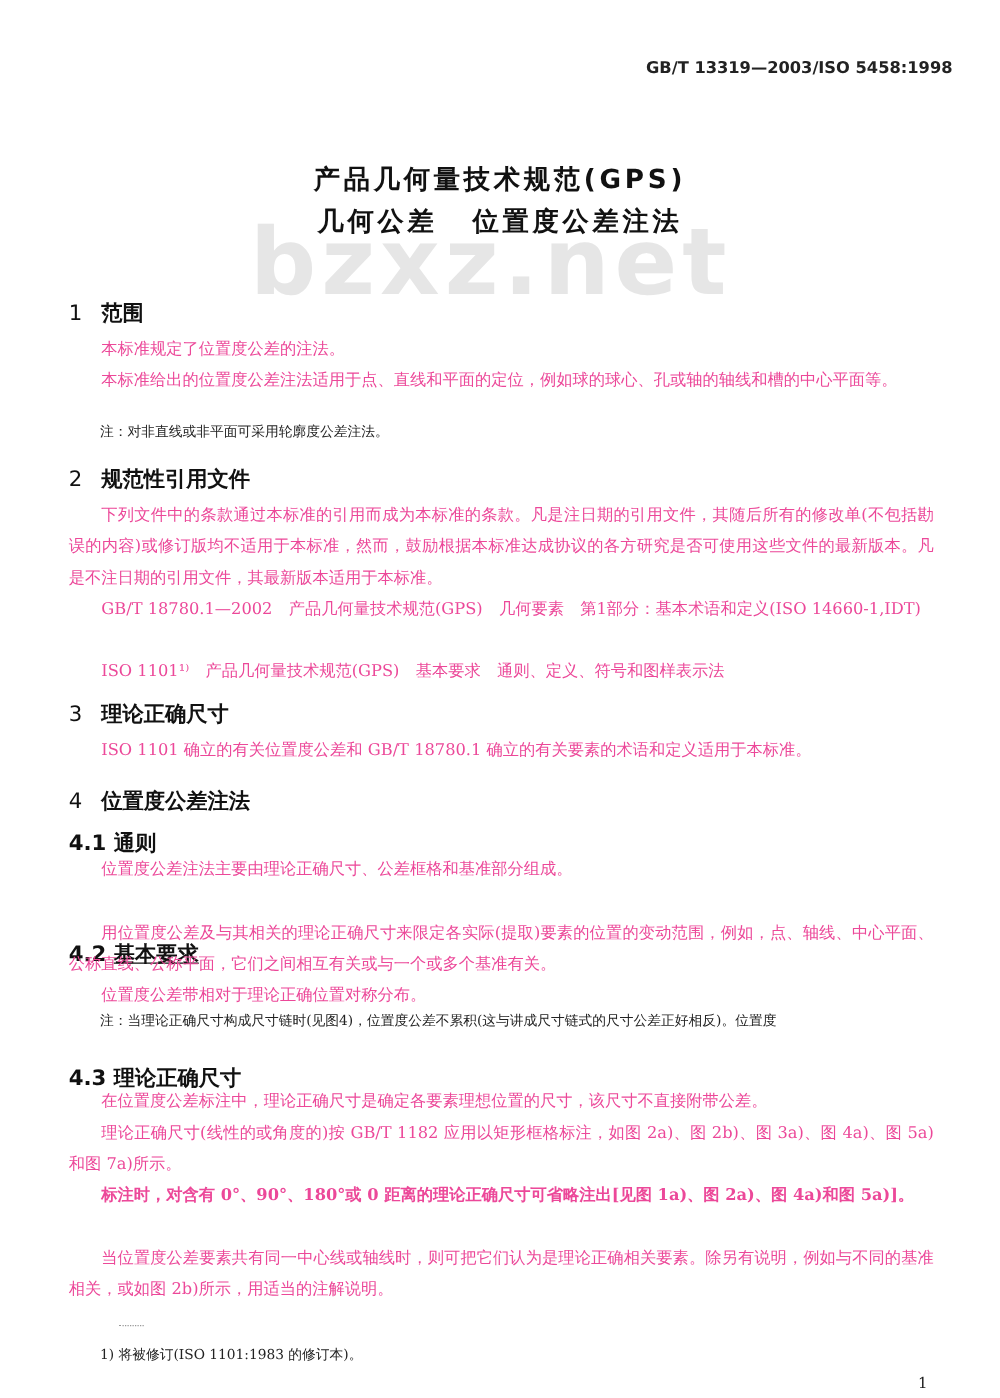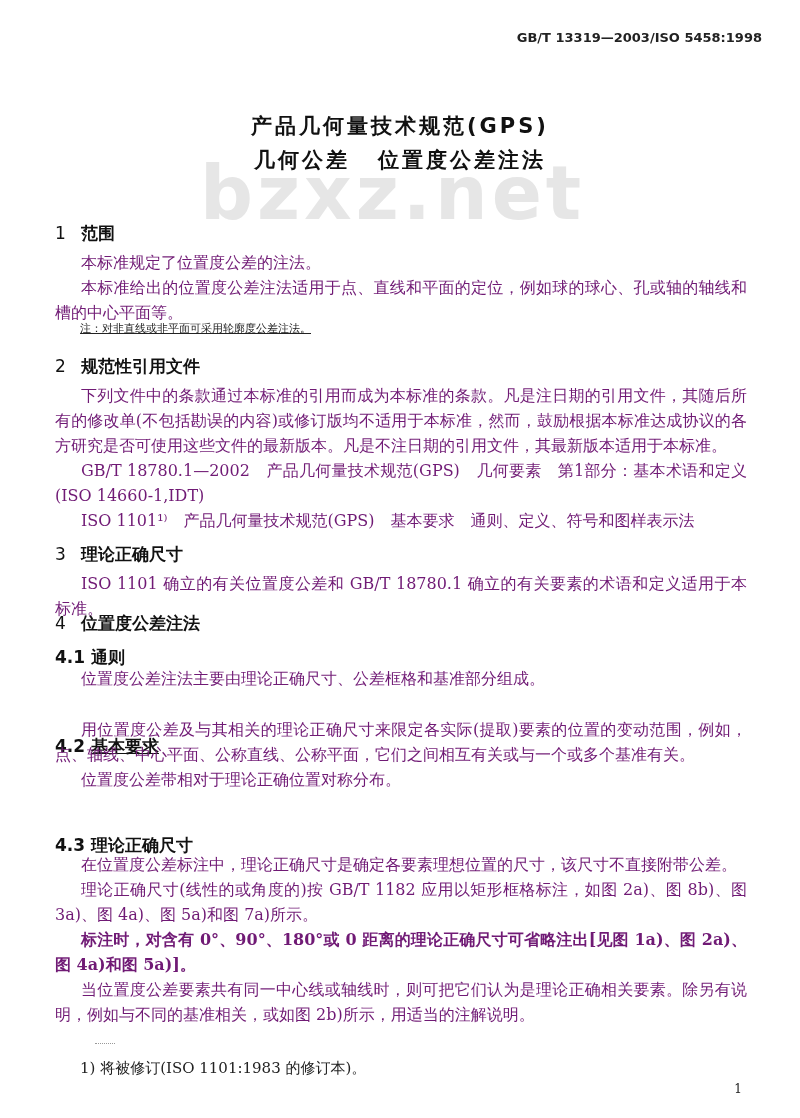--- a/index.html
+++ b/index.html
@@ -1,37 +1,37 @@
 <!DOCTYPE html>
 <html><head>
 <meta charset="utf-8">
 <style>
   html, body { margin: 0; padding: 0; background: #ffffff; }
   body { width: 800px; height: 1118px; position: relative; overflow: hidden;
          font-family: "DejaVu Serif", "Liberation Serif", serif; color: #1a1a1a; }
-  .abs { position: absolute; }
+  .abs { position: absolute; margin-top: 17px; }
   .std-code { right: 38px; top: 30px; font-family: "DejaVu Sans", "Liberation Sans", sans-serif;
               font-weight: bold; font-size: 13px; letter-spacing: 0px; color: #222; }
   .watermark { left: 200px; top: 150px; font-family: "DejaVu Sans", "Liberation Sans", sans-serif;
                font-weight: bold; font-size: 74px; color: #e6e6e6; letter-spacing: 4px; z-index: 0; }
   .title { left: 0; width: 800px; text-align: center; font-weight: bold; font-size: 21px;
            letter-spacing: 3px; z-index: 1; color: #111; font-family: "DejaVu Sans", "Liberation Sans", sans-serif; }
   .t1 { top: 112px; }
   .t2 { top: 146px; }
   .t2 .gap { display: inline-block; width: 28px; }
   .h { left: 55px; font-family: "DejaVu Sans", "Liberation Sans", sans-serif; font-weight: bold;
        font-size: 17px; color: #111; }
   .h .num { display: inline-block; width: 26px; font-weight: normal; }
   .h .num.sub { width: 36px; font-weight: bold; }
-  .p { left: 55px; width: 692px; font-size: 16px; line-height: 25px; text-indent: 26px;
-       text-align: justify; color: #701a75; z-index: 1; }
-  .note { left: 80px; width: 667px; font-size: 11px; line-height: 18px; color: #222; text-decoration: underline; }
+  .p { left: 55px; width: 692px; font-size: 13px; line-height: 25px; text-indent: 26px;
+       text-align: justify; color: #ec4899; z-index: 1; }
+  .note { left: 80px; width: 667px; font-size: 11px; line-height: 18px; color: #222; }
   .note .cont { display: block; padding-left: 22px; }
   .fn-rule { left: 95px; top: 1043px; width: 20px; border-top: 1px dotted #999; }
-  .footnote { left: 80px; top: 1059px; font-size: 15px; color: #222; }
+  .footnote { left: 80px; top: 1059px; font-size: 11px; color: #222; }
   .pagenum { right: 58px; top: 1082px; font-size: 12px; color: #222; }
 </style>
 </head>
 <body>
 
 <div class="abs std-code">GB/T 13319—2003/ISO 5458:1998</div>
 
 <div class="abs watermark">bzxz.net</div>
 
 <div class="abs title t1">产品几何量技术规范(GPS)</div>
@@ -66,25 +66,26 @@
   <span class="num sub">4.1</span><span>通则</span>
 </div>
 <div class="abs p" style="top:666px;">位置度公差注法主要由理论正确尺寸、公差框格和基准部分组成。</div>
 
 <div class="abs h" style="top:735px;text-decoration:underline;">
   <span class="num sub">4.2</span><span>基本要求</span>
 </div>
 <div class="abs p" style="top:717px;">用位置度公差及与其相关的理论正确尺寸来限定各实际(提取)要素的位置的变动范围，例如，点、轴线、中心平面、公称直线、公称平面，它们之间相互有关或与一个或多个基准有关。</div>
 <div class="abs p" style="top:767px;">位置度公差带相对于理论正确位置对称分布。</div>
 <div class="abs note" style="top:791px;">
+  <span>注：当理论正确尺寸构成尺寸链时(见图4)，位置度公差不累积(这与讲成尺寸链式的尺寸公差正好相反)。位置度</span>
 </div>
 
 <div class="abs h" style="top:834px;">
   <span class="num sub">4.3</span><span>理论正确尺寸</span>
 </div>
 <div class="abs p" style="top:852px;">在位置度公差标注中，理论正确尺寸是确定各要素理想位置的尺寸，该尺寸不直接附带公差。</div>
-<div class="abs p" style="top:877px;">理论正确尺寸(线性的或角度的)按 GB/T 1182 应用以矩形框格标注，如图 2a)、图 8b)、图 3a)、图 4a)、图 5a)和图 7a)所示。</div>
+<div class="abs p" style="top:877px;">理论正确尺寸(线性的或角度的)按 GB/T 1182 应用以矩形框格标注，如图 2a)、图 2b)、图 3a)、图 4a)、图 5a)和图 7a)所示。</div>
 <div class="abs p" style="top:927px;font-weight:bold;">标注时，对含有 0°、90°、180°或 0 距离的理论正确尺寸可省略注出[见图 1a)、图 2a)、图 4a)和图 5a)]。</div>
 <div class="abs p" style="top:977px;">当位置度公差要素共有同一中心线或轴线时，则可把它们认为是理论正确相关要素。除另有说明，例如与不同的基准相关，或如图 2b)所示，用适当的注解说明。</div>
 
 <div class="abs fn-rule"></div>
 <div class="abs footnote">1) 将被修订(ISO 1101:1983 的修订本)。</div>
 <div class="abs pagenum">1</div>
 
 </body></html>

